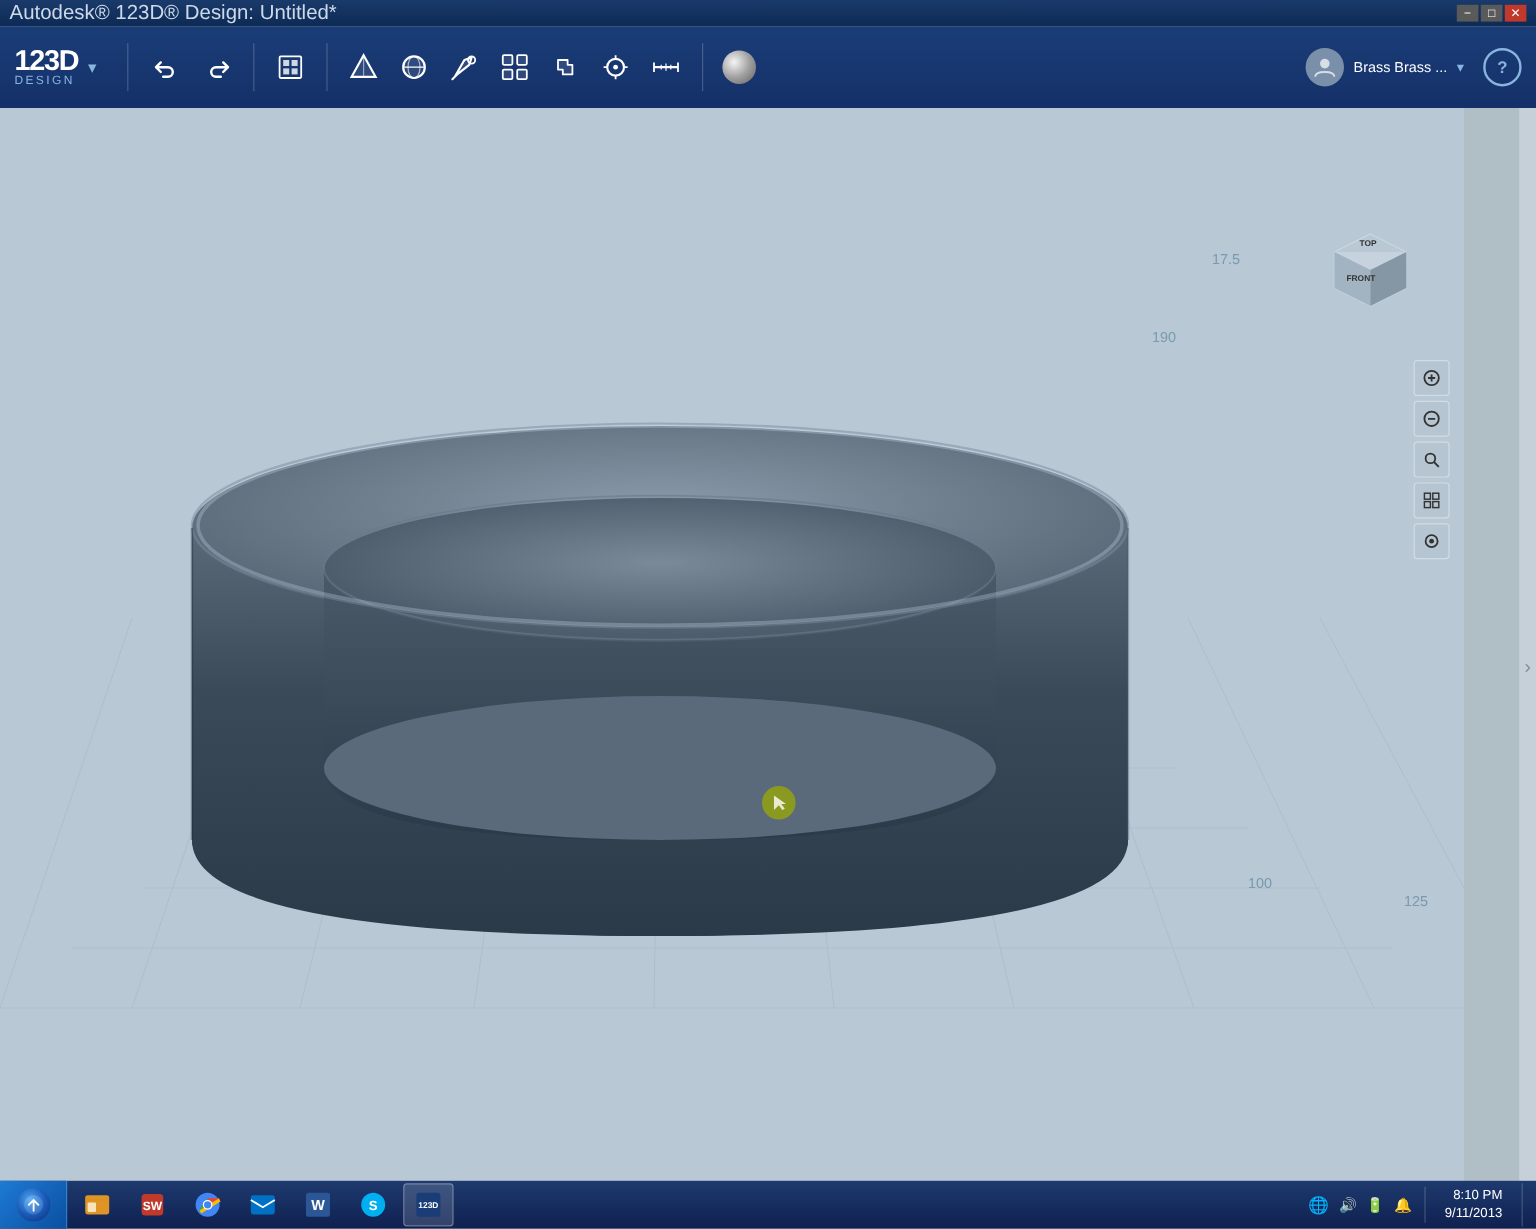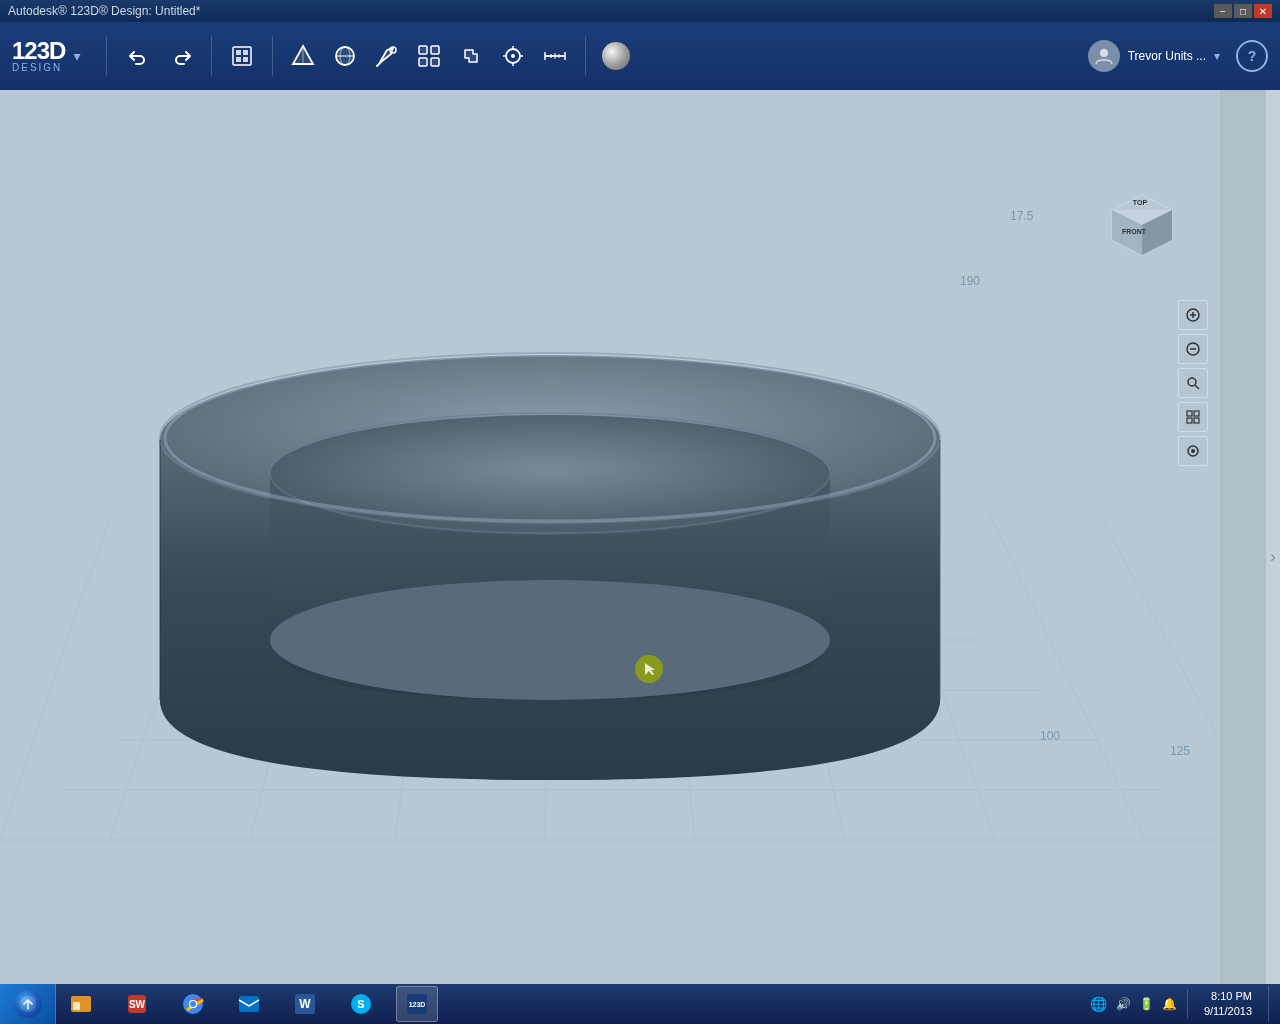--- a/index.html
+++ b/index.html
@@ -20,21 +20,21 @@
       display: flex;
       align-items: center;
       justify-content: space-between;
       padding: 0 8px;
       position: absolute;
       top: 0; left: 0;
       z-index: 100;
     }
     #title-bar-text {
       color: #cdd9e8;
-      font-size: 12px;
+      font-size: 17px;
     }
     #title-bar-controls {
       display: flex;
       gap: 2px;
     }
     .title-btn {
       width: 18px;
       height: 14px;
       display: flex;
       align-items: center;
@@ -251,21 +251,21 @@
       width: 28px;
       height: 28px;
       border-radius: 50%;
       background: radial-gradient(circle at 40% 35%, #4fa8f5, #1a5bba, #0a2d70);
       display: flex;
       align-items: center;
       justify-content: center;
     }
     .taskbar-items {
       display: flex;
-      gap: 14px;
+      gap: 4px;
       padding: 0 4px;
       flex: 1;
     }
     .taskbar-item {
       width: 42px;
       height: 36px;
       display: flex;
       align-items: center;
       justify-content: center;
       cursor: pointer;
@@ -447,21 +447,21 @@
     <div style="width:28px;height:28px;border-radius:50%;background:radial-gradient(circle at 35% 35%, #f5f5f5, #a0a0a0, #606060);"></div>
   </div>
 
   <div id="user-area">
     <div id="user-avatar">
       <svg width="20" height="20" viewBox="0 0 20 20" fill="none">
         <circle cx="10" cy="7" r="4" fill="white" opacity="0.7"></circle>
         <path d="M2 18 Q2 14 10 14 Q18 14 18 18" stroke="white" stroke-width="1.5" fill="none" opacity="0.7"></path>
       </svg>
     </div>
-    <span id="user-name" style="color:white;font-size:12px;">Trevor Units ...</span>
+    <span id="user-name" style="color:white;font-size:12px;">Brass Brass ...</span>
     <span style="color:#8ab4e0;font-size:12px;cursor:pointer;">▾</span>
     <div id="help-btn">?</div>
   </div>
 </div>
 
 <div id="right-panel-handle"></div>
 
 <div id="viewport">
 
   <svg id="grid-canvas" xmlns="http://www.w3.org/2000/svg">

